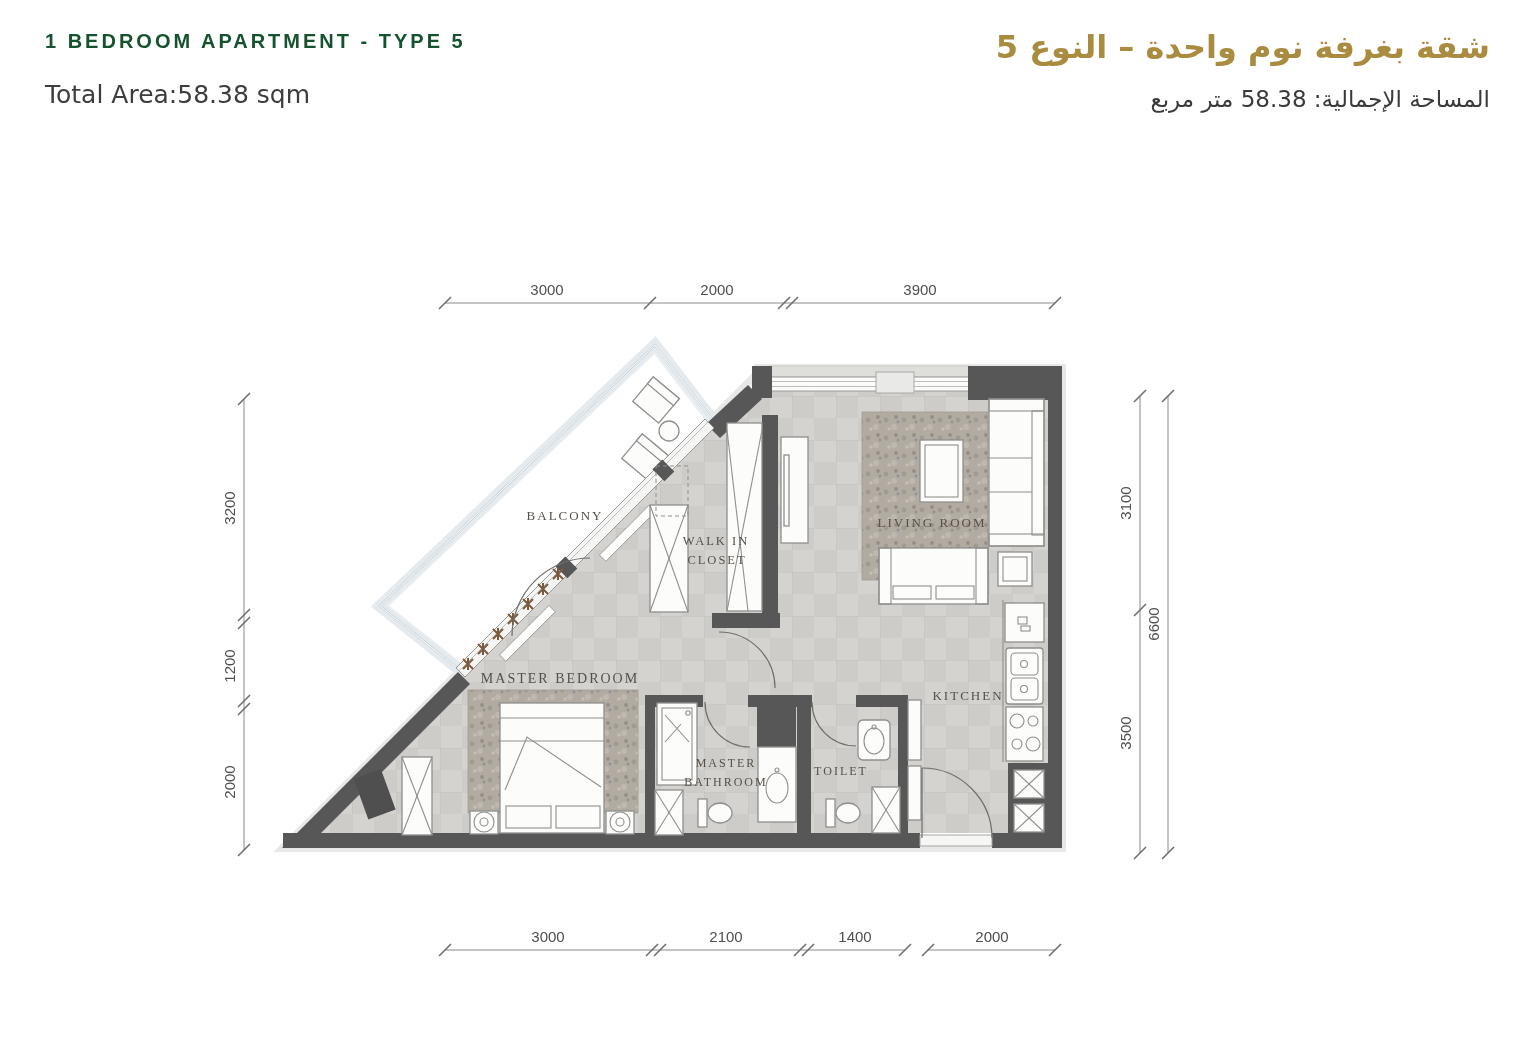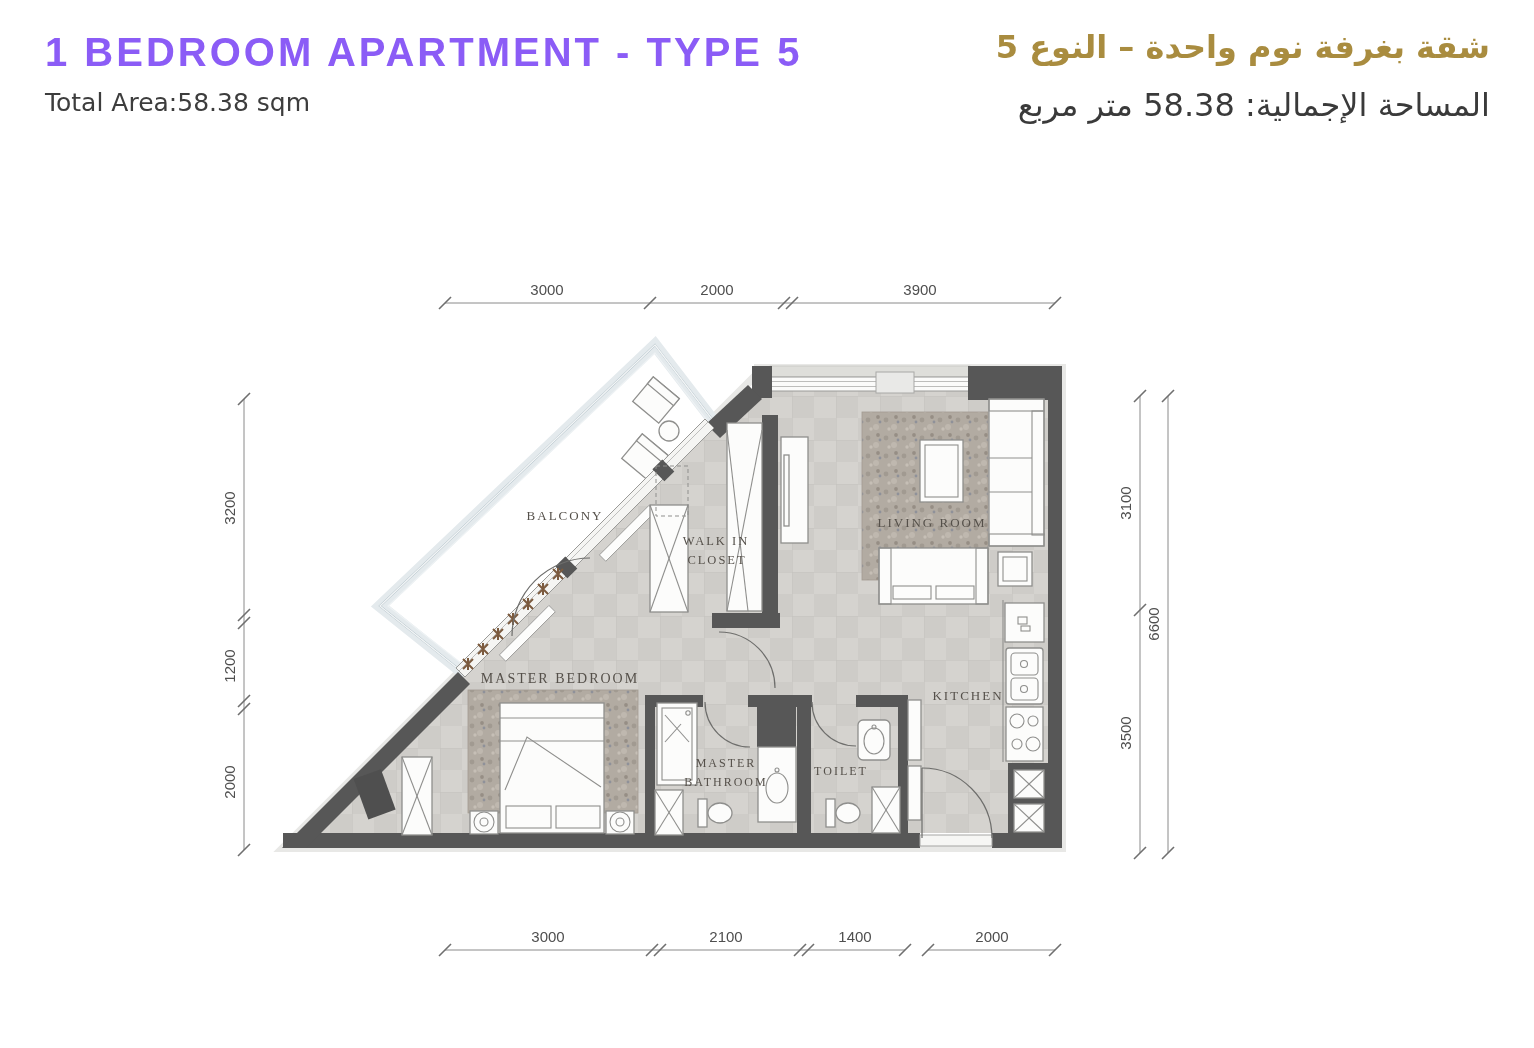--- a/index.html
+++ b/index.html
@@ -1,24 +1,24 @@
 <!DOCTYPE html>
 <html><head>
 <meta charset="utf-8">
 <style>
   html,body{margin:0;padding:0;background:#ffffff;}
   .page{position:relative;width:1534px;height:1048px;background:#fff;overflow:hidden;
         font-family:"Liberation Sans",sans-serif;}
-  .title-en{position:absolute;left:45px;top:30px;font-size:40px;font-weight:bold;
-        letter-spacing:3px;color:#8b5cf6;}
-  .area-en{position:absolute;left:45px;top:88px;font-size:25px;color:#3d3d3d;
+  .title-en{position:absolute;left:45px;top:30px;font-size:20px;font-weight:bold;
+        letter-spacing:3px;color:#14532d;}
+  .area-en{position:absolute;left:45px;top:80px;font-size:25px;color:#3d3d3d;
         font-family:"DejaVu Sans",sans-serif;}
   .title-ar{position:absolute;right:44px;top:28px;font-size:32px;font-weight:bold;
         color:#a98c3f;direction:rtl;font-family:"DejaVu Sans",sans-serif;}
-  .area-ar{position:absolute;right:44px;top:86px;font-size:32px;color:#3a3a3a;
+  .area-ar{position:absolute;right:44px;top:86px;font-size:23px;color:#3a3a3a;
         direction:rtl;font-family:"DejaVu Sans",sans-serif;}
   svg{position:absolute;left:0;top:0;}
   .wall{fill:#575757;stroke:none;}
   .furn{fill:#fcfcfb;stroke:#8f8f8d;stroke-width:1.3;}
   .furnline{fill:none;stroke:#8f8f8d;stroke-width:1.1;}
   .arc{fill:none;stroke:#6e6e6c;stroke-width:1.2;}
   .dimline{stroke:#8a8a8a;stroke-width:1;fill:none;}
   .tick{stroke:#6f6f6f;stroke-width:1.6;}
   .dimtext{fill:#4f4f4f;font-size:15px;font-family:"Liberation Sans",sans-serif;}
   .roomlabel{fill:#55504a;font-family:"Liberation Serif",serif;letter-spacing:2px;}

